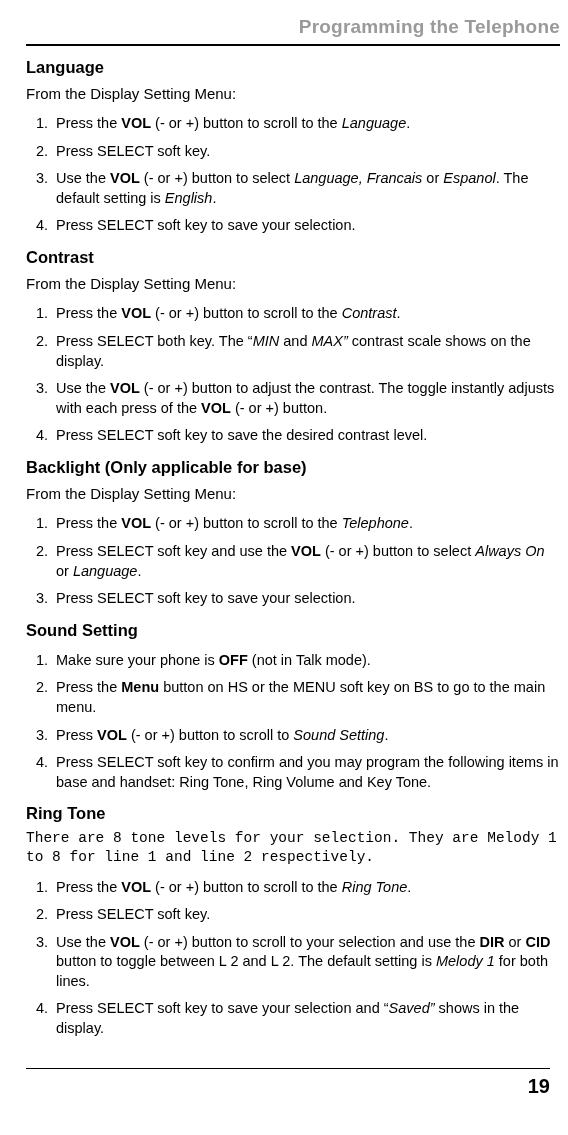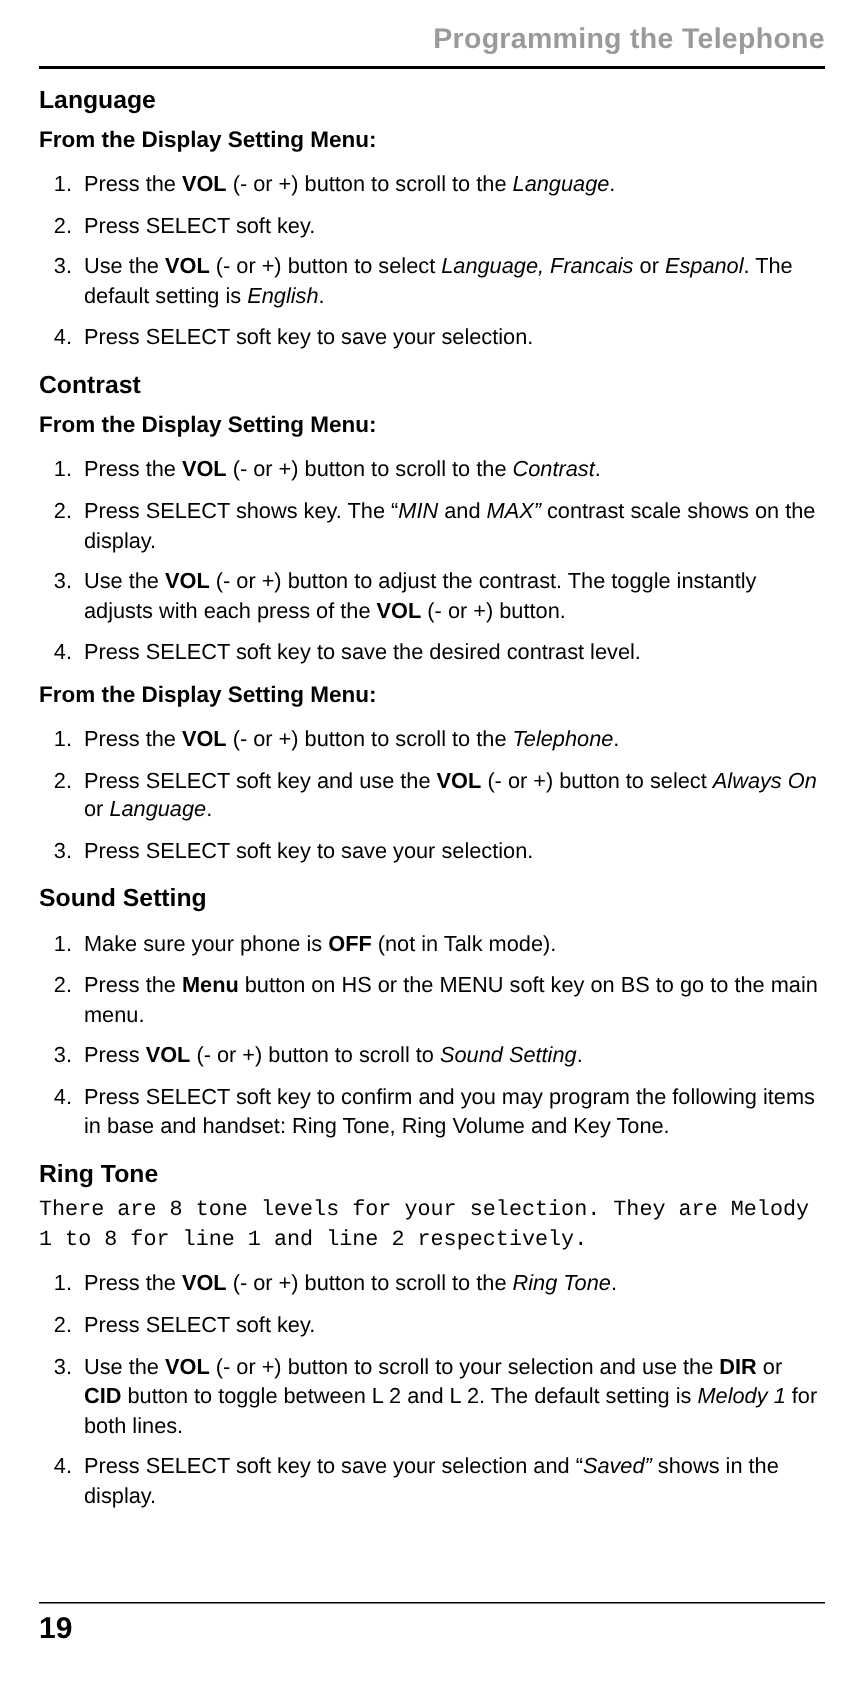--- a/index.html
+++ b/index.html
@@ -6,21 +6,21 @@
     margin: 0;
     padding: 0;
     font-family: "Helvetica Neue", Arial, sans-serif;
     font-size: 14.5px;
     line-height: 1.35;
     color: #000;
     width: 568px;
     background: #fff;
   }
   .page {
-    padding: 14px 18px 8px 26px;
+    padding: 14px 8px 8px 26px;
     box-sizing: border-box;
     position: relative;
     min-height: 1100px;
   }
   .running-head {
     text-align: right;
     font-weight: bold;
     color: #9a9a9a;
     font-size: 19px;
     letter-spacing: 0.2px;
@@ -31,21 +31,21 @@
     border-top: 2.5px solid #000;
     margin: 0 0 10px 0;
   }
   h2.section {
     font-weight: bold;
     font-size: 16.5px;
     margin: 10px 0 4px 0;
     font-stretch: condensed;
   }
   h3.sub {
-    font-weight: bold;
+    font-weight: normal;
     font-size: 15px;
     margin: 6px 0 2px 0;
   }
   ol.steps {
     margin: 10px 0 4px 0;
     padding-left: 26px;
   }
   ol.steps li {
     margin: 4px 0 8px 0;
     padding-left: 4px;
@@ -59,20 +59,21 @@
     bottom: 0;
     left: 26px;
     right: 18px;
   }
   .bottom-rule {
     border: none;
     border-top: 1.5px solid #000;
     margin: 0 0 4px 0;
   }
   .page-num {
+    text-align: right;
     font-weight: bold;
     font-size: 20px;
   }
   strong { font-weight: bold; }
   em { font-style: italic; }
 </style>
 </head>
 <body>
 
 <div class="page">
@@ -93,28 +94,29 @@
     <li>Press SELECT soft key to save your selection.</li>
   </ol>
 
   <h2 class="section">Contrast</h2>
   <h3 class="sub">From the Display Setting Menu:</h3>
   <ol class="steps">
     <li>
       <span>Press the </span><strong>VOL</strong><span> (- or +) button to scroll to the </span><em>Contrast</em><span>.</span>
     </li>
     <li>
-      <span>Press SELECT shows key. The “</span><em>MIN</em><span> and </span><em>MAX”</em><span> contrast scale shows on the display.</span>
+      <span>Press SELECT both key. The “</span><em>MIN</em><span> and </span><em>MAX”</em><span> contrast scale shows on the display.</span>
     </li>
     <li>
       <span>Use the </span><strong>VOL</strong><span> (- or +) button to adjust the contrast. The toggle instantly adjusts with each press of the </span><strong>VOL</strong><span> (- or +) button.</span>
     </li>
     <li>Press SELECT soft key to save the desired contrast level.</li>
   </ol>
 
+  <h2 class="section">Backlight (Only applicable for base)</h2>
   <h3 class="sub">From the Display Setting Menu:</h3>
   <ol class="steps">
     <li>
       <span>Press the </span><strong>VOL</strong><span> (- or +) button to scroll to the </span><em>Telephone</em><span>.</span>
     </li>
     <li>
       <span>Press SELECT soft key and use the </span><strong>VOL</strong><span> (- or +) button to select </span><em>Always On</em><span> or </span><em>Language</em><span>.</span>
     </li>
     <li>Press SELECT soft key to save your selection.</li>
   </ol>

